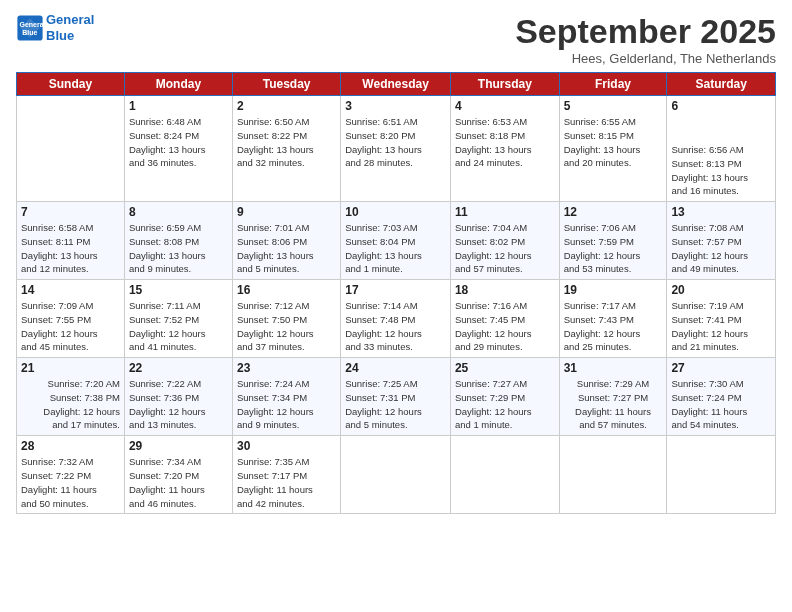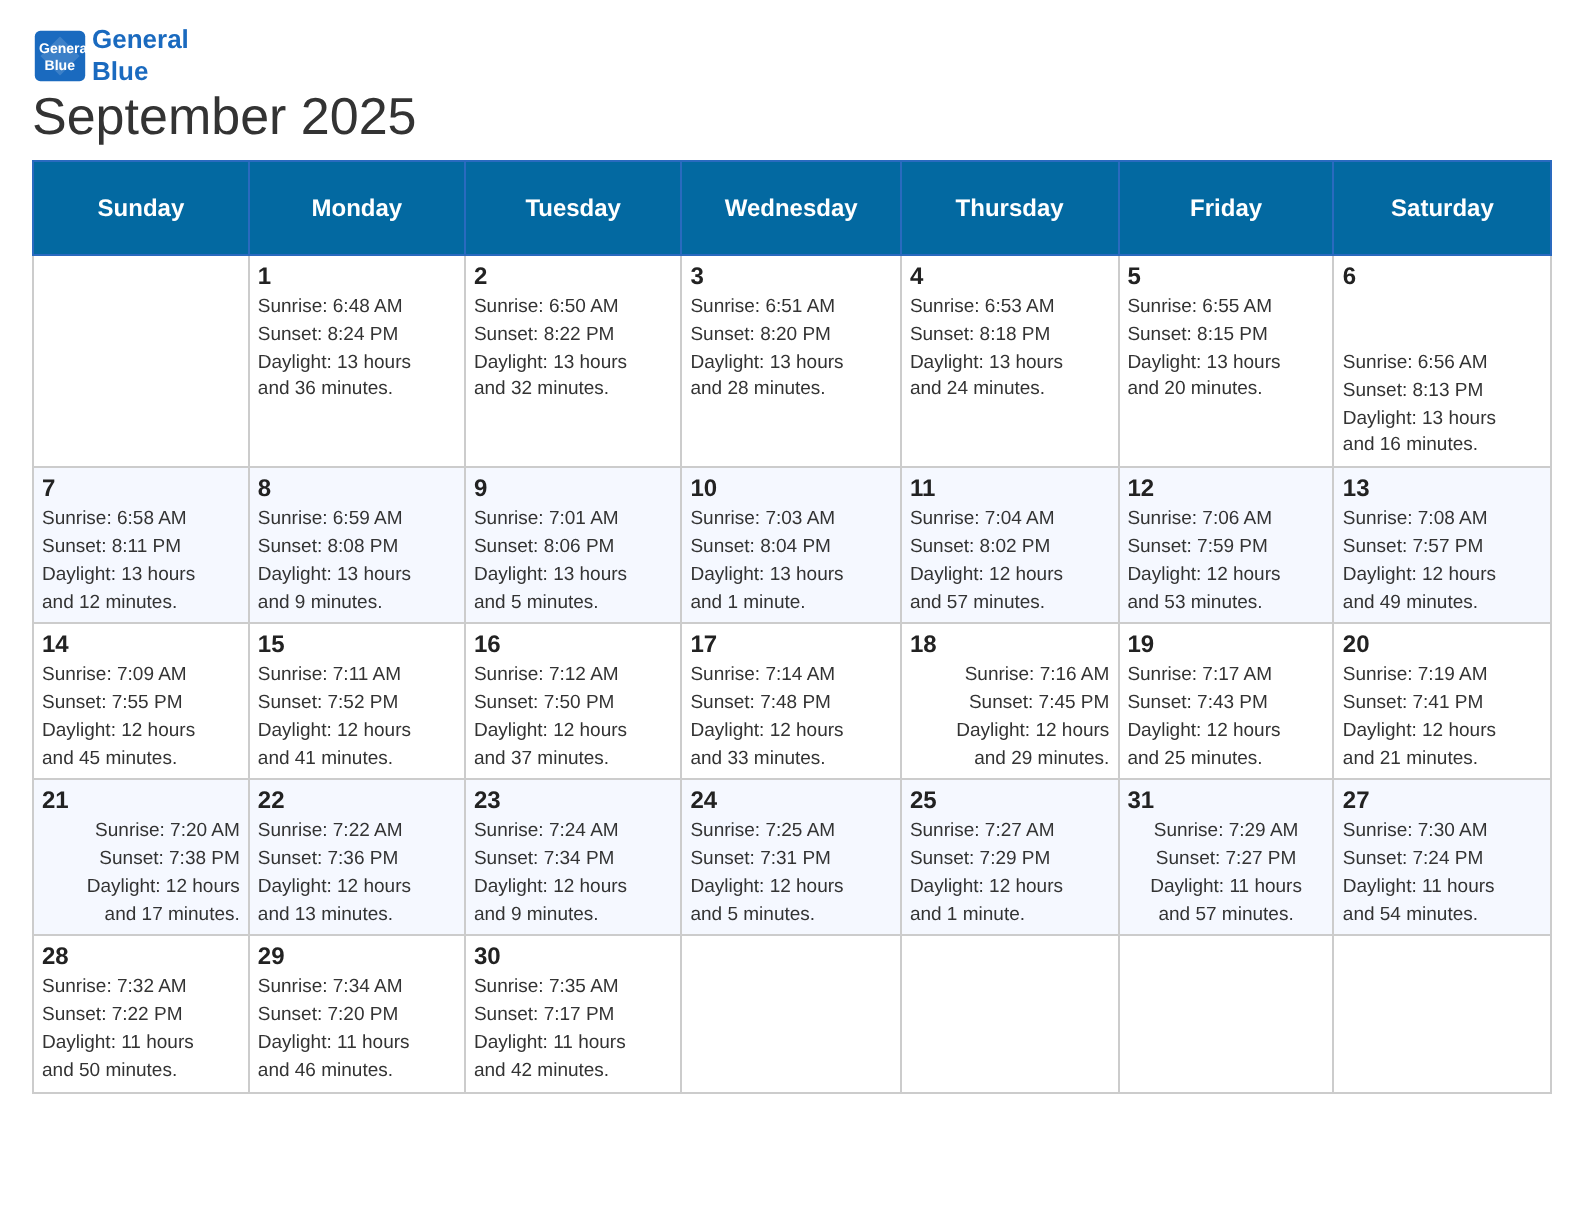--- a/index.html
+++ b/index.html
@@ -14,21 +14,20 @@
     .page {
       width: 792px;
       height: 612px;
       padding: 12px 16px 10px 16px;
     }
     .header {
       display: flex;
       align-items: flex-start;
       justify-content: space-between;
       margin-bottom: 6px;
-      flex-direction: column;
     }
     .logo {
       display: flex;
       align-items: center;
       gap: 2px;
     }
     .logo-text {
       font-size: 13px;
       font-weight: bold;
       color: #333;
@@ -38,38 +37,38 @@
       color: #1a6abf;
     }
     .logo-icon {
       width: 28px;
       height: 28px;
     }
     .title-block {
       text-align: right;
     }
     .month-title {
-      font-size: 26px;
-      font-weight: normal;
+      font-size: 34px;
+      font-weight: bold;
       color: #333;
     }
     .subtitle {
       font-size: 13px;
       color: #555;
     }
     .calendar {
       width: 100%;
       border-collapse: collapse;
       border: 1px solid #ccc;
     }
     .calendar th {
-      background: #0369a1;
+      background: #b91c1c;
       color: #fff;
       text-align: center;
-      padding: 16px 2px;
+      padding: 4px 2px;
       font-size: 12px;
       font-weight: bold;
       border: 1px solid #2a6abf;
     }
     .calendar td {
       border: 1px solid #ccc;
       vertical-align: top;
       padding: 3px 4px;
       width: 113px;
       min-height: 70px;
@@ -115,20 +114,21 @@
       </svg>
       <div>
         <div class="logo-text">
           <span>General</span><br>
           <span style="color:#1a6abf;">Blue</span>
         </div>
       </div>
     </div>
     <div class="title-block">
       <div class="month-title">September 2025</div>
+      <div class="subtitle">Hees, Gelderland, The Netherlands</div>
     </div>
   </div>
 
   <table class="calendar">
     <thead>
       <tr>
 
       <th>Sunday</th>
           <th>Monday</th>
           <th>Tuesday</th>
@@ -259,21 +259,21 @@
           </td>
           <td>
             <span class="day-num">17</span>
             <div class="day-info" style="white-space: pre-line;">Sunrise: 7:14 AM
 Sunset: 7:48 PM
 Daylight: 12 hours
 and 33 minutes.</div>
           </td>
           <td>
             <span class="day-num">18</span>
-            <div class="day-info" style="white-space: pre-line; text-align: right;">Sunrise: 7:16 AM
+            <div class="day-info" style="white-space: pre-line;">Sunrise: 7:16 AM
 Sunset: 7:45 PM
 Daylight: 12 hours
 and 29 minutes.</div>
           </td>
           <td>
             <span class="day-num">19</span>
             <div class="day-info" style="white-space: pre-line;">Sunrise: 7:17 AM
 Sunset: 7:43 PM
 Daylight: 12 hours
 and 25 minutes.</div>

